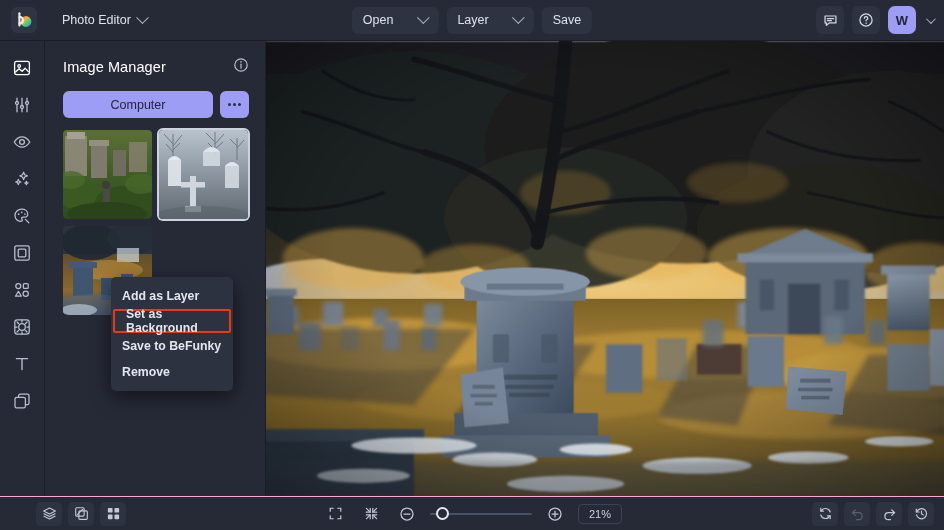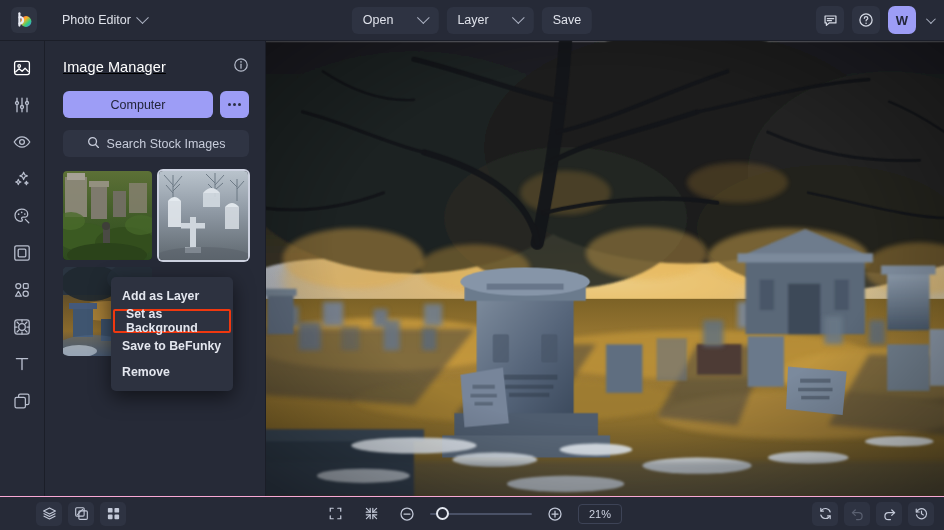--- a/index.html
+++ b/index.html
@@ -110,21 +110,20 @@
   .panel {
     width: 221px; flex: 0 0 221px;
     background: #262a37;
     padding: 16px 16px 0 18px;
     position: relative;
     border-right: 1px solid #1b1e28;
   }
   .panel-head {
     display: flex; align-items: center; justify-content: space-between;
     margin-bottom: 14px;
-    text-decoration: underline;
   }
   .panel-title { color: #ffffff; font-size: 14.5px; letter-spacing: .1px; }
   .btn-row { display: flex; gap: 7px; margin-bottom: 12px; }
   .btn-computer {
     flex: 1; height: 27px; border-radius: 6px;
     background: #9d9df6; color: #22253a;
     font-size: 12.5px; border: none; cursor: pointer;
     display: flex; align-items: center; justify-content: center;
     font-family: "Liberation Sans", sans-serif;
   }
@@ -388,29 +387,20 @@
 
       <div class="btn-row">
         <button class="btn-computer">Computer</button>
         <div class="btn-more">
             <i></i>
             <i></i>
             <i></i>
           </div>
       </div>
 
-      <div class="search-box">
-        <span>
-          <svg width="13" height="13" viewBox="0 0 14 14" fill="none" stroke="#c7ccda" stroke-width="1.4">
-            <circle cx="6" cy="6" r="4.2"></circle>
-              <path d="M9.2 9.2l3.1 3.1" stroke-linecap="round"></path>
-          </svg>
-        </span>
-        <span>Search Stock Images</span>
-      </div>
 
       <div class="thumbs">
         <div class="thumb">
           <svg viewBox="0 0 89 89" preserveAspectRatio="xMidYMid slice">
             <defs>
               <linearGradient id="tg1" x1="0" y1="0" x2="0" y2="1">
                 <stop offset="0%" stop-color="#5c7036"></stop>
                   <stop offset="55%" stop-color="#3f5a27"></stop>
                   <stop offset="100%" stop-color="#2d4a1e"></stop>
               </linearGradient>

